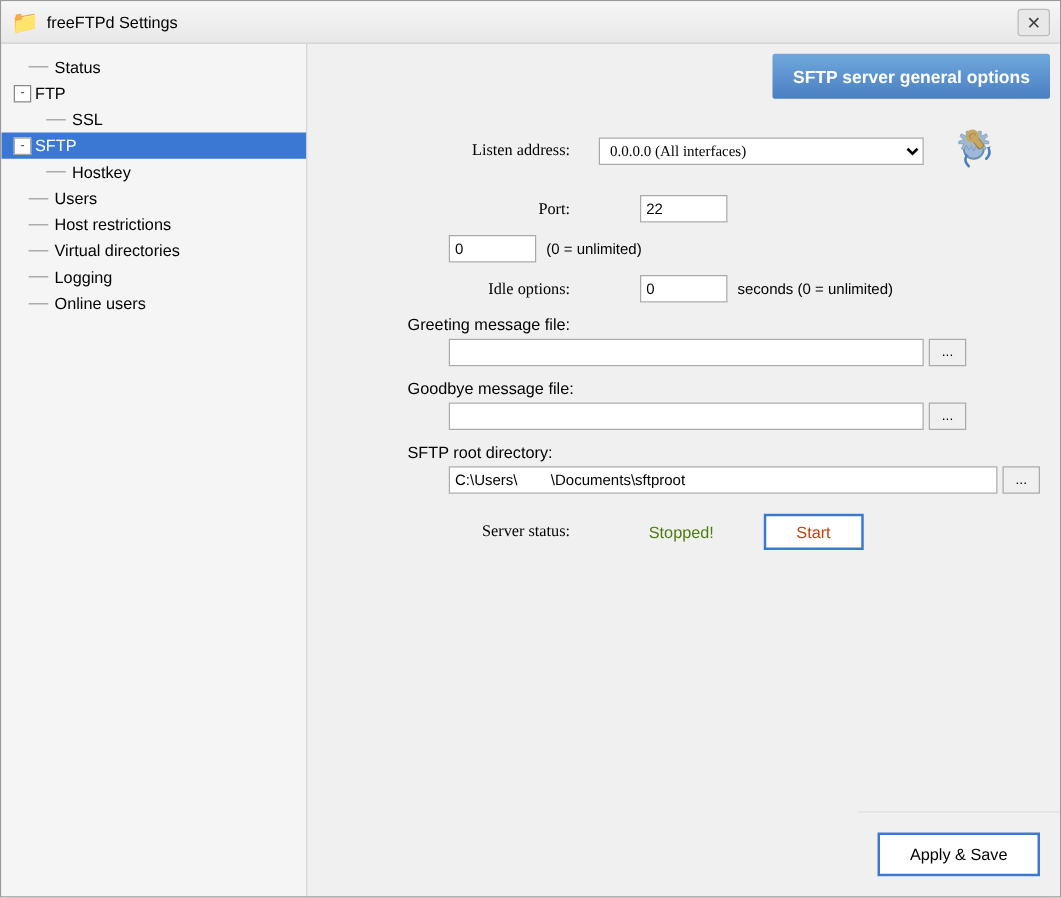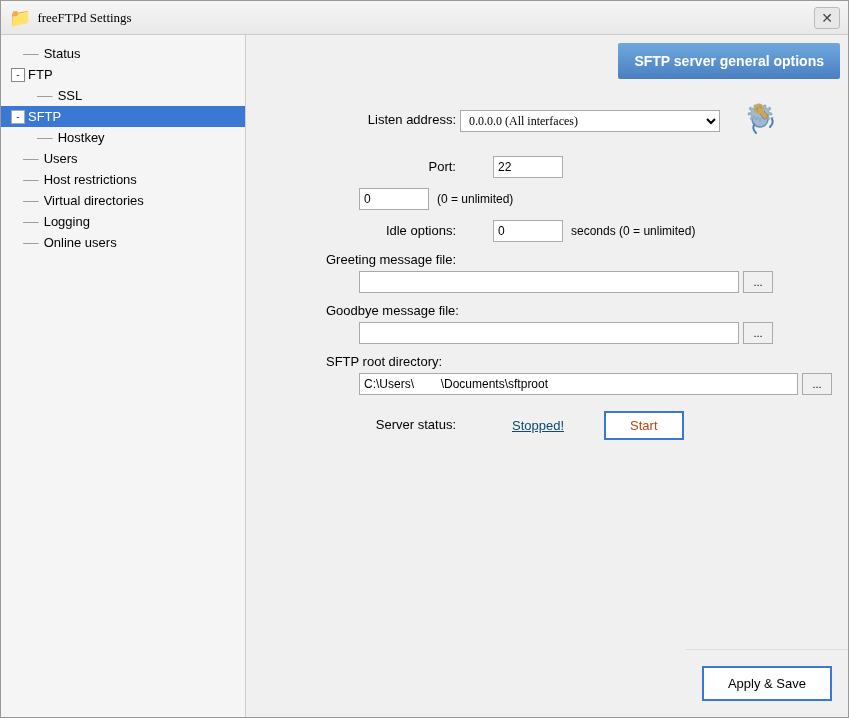--- a/index.html
+++ b/index.html
@@ -41,21 +41,20 @@
       gap: 6px;
     }
 
     .title-icon {
       font-size: 18px;
     }
 
     .title-text {
       font-size: 13px;
       color: #000;
-      font-family: Liberation Serif, serif;
     }
 
     .close-btn {
       width: 26px;
       height: 22px;
       background: #e8e8e8;
       border: 1px solid #bbb;
       border-radius: 3px;
       cursor: pointer;
       display: flex;
@@ -121,22 +120,23 @@
     .form-row {
       display: flex;
       align-items: center;
       margin-bottom: 10px;
     }
 
     .form-label {
       text-align: right;
       color: #000;
       min-width: 130px;
-      margin-right: 4px;
+      margin-right: 23px;
       line-height: 1.3;
+      font-family: Liberation Serif, serif;
     }
 
     .form-label.two-line {
       min-width: 130px;
     }
 
     .form-input {
       border: 1px solid #aaa;
       background: white;
       padding: 2px 4px;
@@ -223,25 +223,24 @@
       background: white;
       border: 2px solid #3a78d4;
       padding: 5px 24px;
       font-size: 13px;
       font-family: inherit;
       cursor: pointer;
       color: #c2410c;
     }
 
     .status-value {
-      color: #0c4a6e;
-      margin-left: 52px;
+      color: #4d7c0f;
+      margin-left: 40px;
       margin-right: 40px;
       font-size: 13px;
-      text-decoration: underline;
     }
 
     .panel-footer {
       padding: 16px;
       display: flex;
       align-items: center;
       border-top: 1px solid #ddd;
       margin-top: 8px;
     }
 

